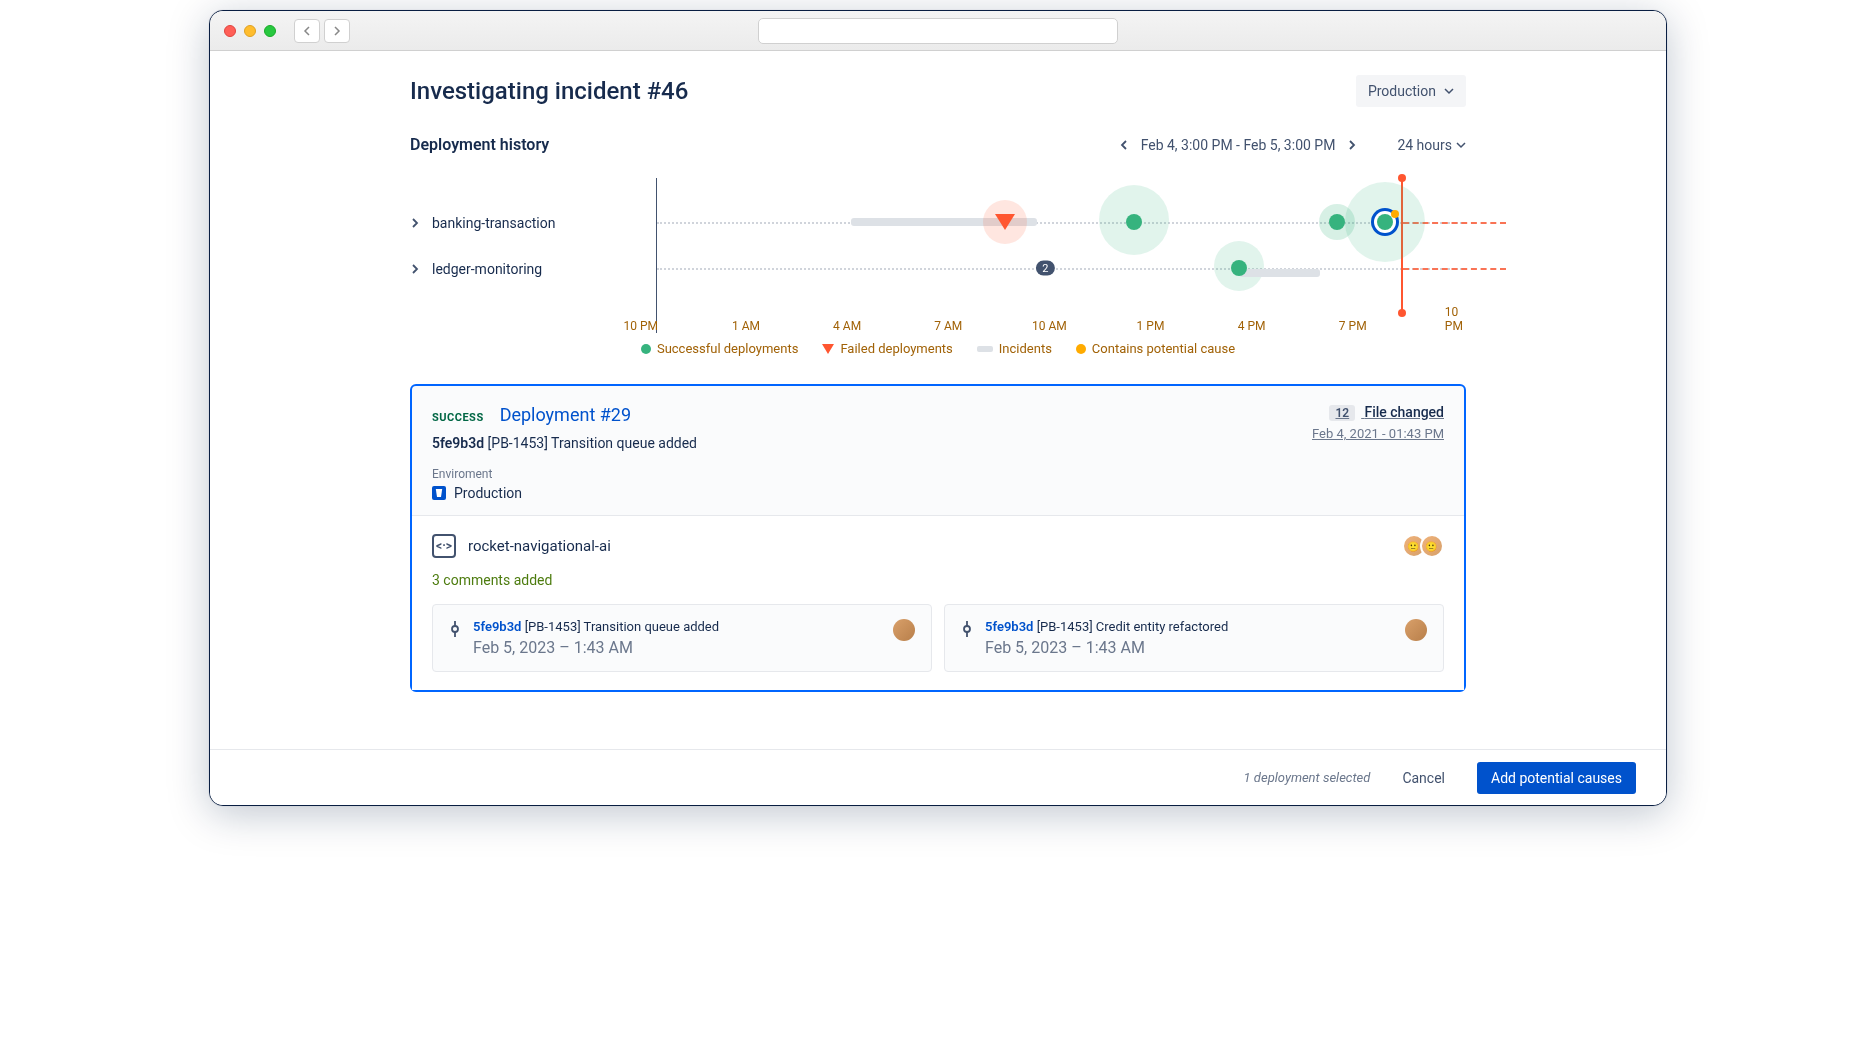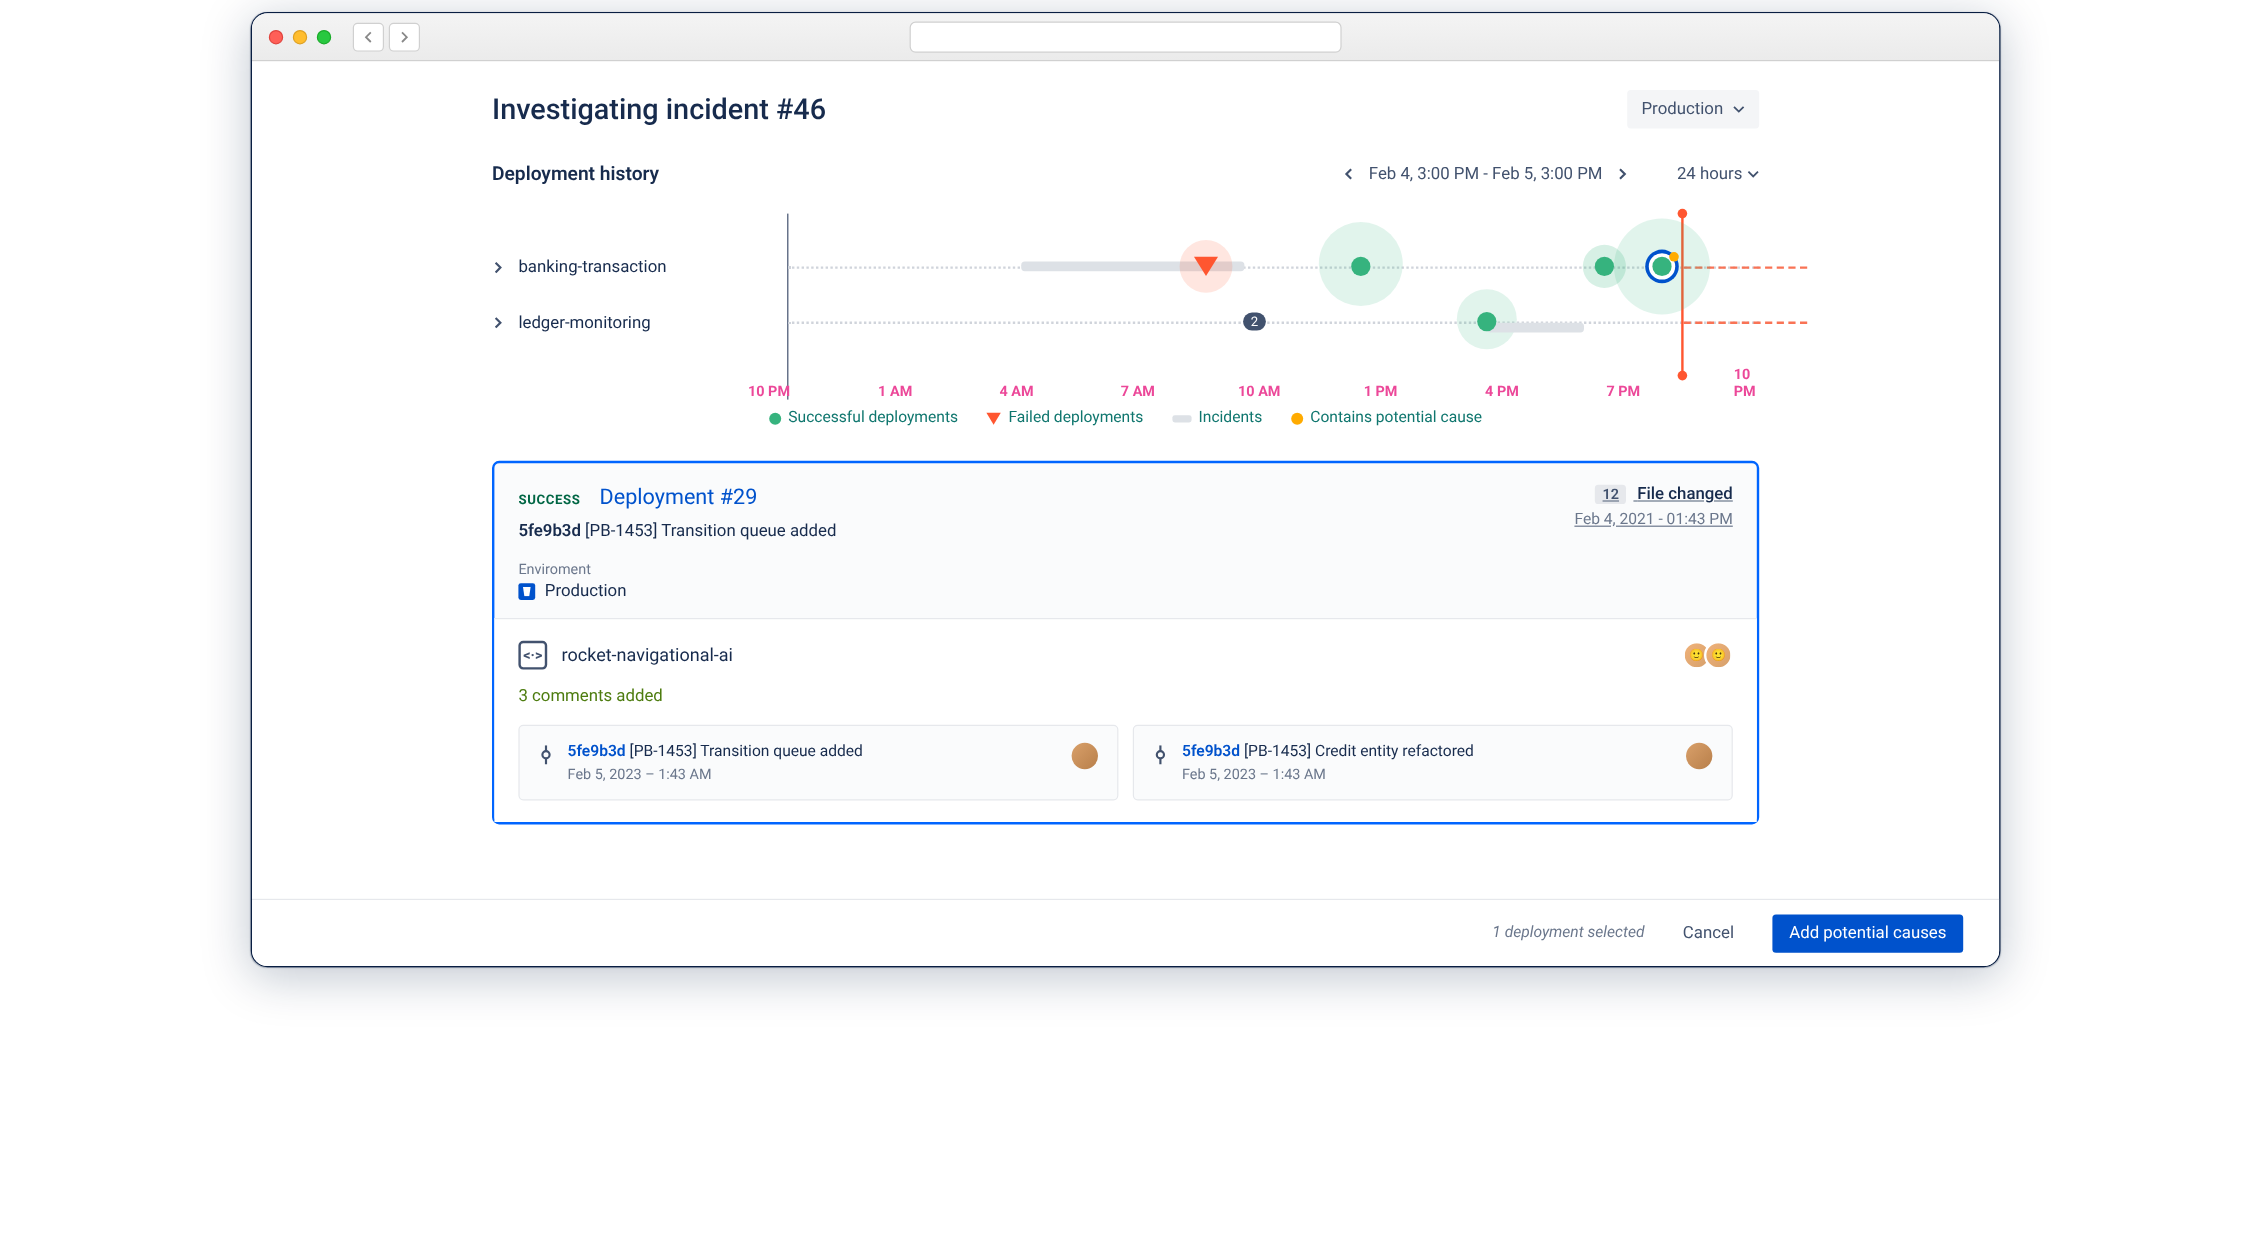--- a/index.html
+++ b/index.html
@@ -65,37 +65,37 @@
     .date-nav { display:flex; align-items:center; gap:12px; color:#42526e; font-size:14px; }
     .date-nav .arr { color:#42526e; display:flex; align-items:center; }
     .range-sel { display:flex; align-items:center; gap:4px; color:#42526e; font-size:14px; margin-left:40px; }
 
     
     .chart-wrap { display:flex; margin-top:24px; }
     .chart-labels { width:246px; padding-top:22px; }
     .svc-row { display:flex; align-items:center; gap:12px; height:46px; color:#172B4D; font-size:14px; }
     .svc-row svg { color:#42526e; }
     .chart-area { flex:1; position:relative; height:155px; border-left:1px solid #42526e; }
-    .xtick { position:absolute; bottom:0; font-size:12px; color:#ec4899; transform:translateX(-50%);font-weight:bold; }
+    .xtick { position:absolute; bottom:0; font-size:12px; color:#a16207; transform:translateX(-50%); }
     .lane { position:absolute; left:0; right:0; height:0; border-top:2px dotted #d0d4db; }
     .post-line { position:absolute; height:0; border-top:2px dashed #f97355; }
     .halo { position:absolute; border-radius:50%; transform:translate(-50%,-50%); }
     .dot { position:absolute; border-radius:50%; transform:translate(-50%,-50%); }
     .dot.green { background:#36B37E; width:16px; height:16px; }
     .dot.selected { background:#36B37E; width:16px; height:16px; box-shadow:0 0 0 3px #fff, 0 0 0 6px #0052CC; }
     .dot.small-yellow { background:#FFAB00; width:8px; height:8px; z-index:4; }
     .tri { position:absolute; width:0; height:0; border-left:10px solid transparent; border-right:10px solid transparent; border-top:16px solid #FF5630; transform:translate(-50%,-50%); }
     .incident-bar { position:absolute; height:8px; background:#dde1e6; border-radius:3px; transform:translateY(-50%); }
     .badge-count { position:absolute; background:#42526e; color:#fff; font-size:11px; padding:1px 6px; border-radius:8px; transform:translate(-50%,-50%); }
     .incident-line { position:absolute; width:2px; background:#FF5630; top:0; bottom:20px; }
     .incident-line::before, .incident-line::after { content:""; position:absolute; left:50%; transform:translateX(-50%); width:8px; height:8px; background:#FF5630; border-radius:50%; }
     .incident-line::before { top:-4px; }
     .incident-line::after { bottom:-4px; }
 
-    .legend { display:flex; gap:24px; justify-content:center; margin-top:8px; color:#0f766e; font-size:13px;text-align:center; }
+    .legend { display:flex; gap:24px; justify-content:center; margin-top:8px; color:#a16207; font-size:13px;text-align:center; }
     .legend span { display:flex; align-items:center; gap:6px; }
     .lg-dot { width:10px; height:10px; border-radius:50%; }
     .lg-tri { width:0;height:0;border-left:6px solid transparent;border-right:6px solid transparent;border-top:10px solid #FF5630; }
     .lg-bar { width:16px;height:6px;background:#dde1e6;border-radius:2px; }
 
     
     .detail-card {
       border:2px solid #0065FF; border-radius:6px; background:#fafbfc; margin-top:28px;
     }
     .detail-head { padding:18px 20px 14px 20px; display:flex; justify-content:space-between; }
@@ -117,21 +117,21 @@
     .code-icon { width:24px; height:24px; border:2px solid #42526e; border-radius:4px; display:flex; align-items:center; justify-content:center; font-size:12px; font-weight:700; color:#42526e; }
     .avatars { display:flex; }
     .avatar { width:24px; height:24px; border-radius:50%; background:linear-gradient(135deg,#f0b27a,#d6a06b); border:2px solid #fff; margin-left:-6px; display:flex;align-items:center;justify-content:center;font-size:10px;color:#5a3b1f; overflow:hidden; }
     .comments-label { font-size:14px; color:#4d7c0f; margin-top:14px; }
     .commit-grid { display:grid; grid-template-columns:1fr 1fr; gap:12px; margin-top:16px; }
     .commit-card { border:1px solid #e6e8ec; border-radius:4px; padding:14px 16px; background:#fafbfc; display:flex; align-items:flex-start; gap:12px; }
     .commit-icon { width:12px; flex-shrink:0; padding-top:2px;}
     .commit-text { flex:1; font-size:13px; }
     .commit-text .h { color:#0052CC; font-weight:600; }
     .commit-text .t { color:#172B4D; }
-    .commit-text .d { color:#6B778C; font-size:12px; margin-top:4px; }
+    .commit-text .d { color:#6B778C; font-size:16px; margin-top:4px; }
     .commit-av { width:22px; height:22px; border-radius:50%; background:linear-gradient(135deg,#d9a06a,#b87f4a); flex-shrink:0; }
 
     .footer {
       height:56px; border-top:1px solid #e6e8ec; background:#fff;
       display:flex; align-items:center; justify-content:flex-end; gap:20px;
       padding: 0 30px;
     }
     .footer .status { color:#6B778C; font-style:italic; font-size:13px; }
     .btn-secondary { background:transparent; color:#42526e; font-size:14px; padding:8px 12px; cursor:pointer; }
     .btn-primary { background:#0052CC; color:#fff; font-size:14px; padding:8px 14px; border-radius:3px; cursor:pointer; }

